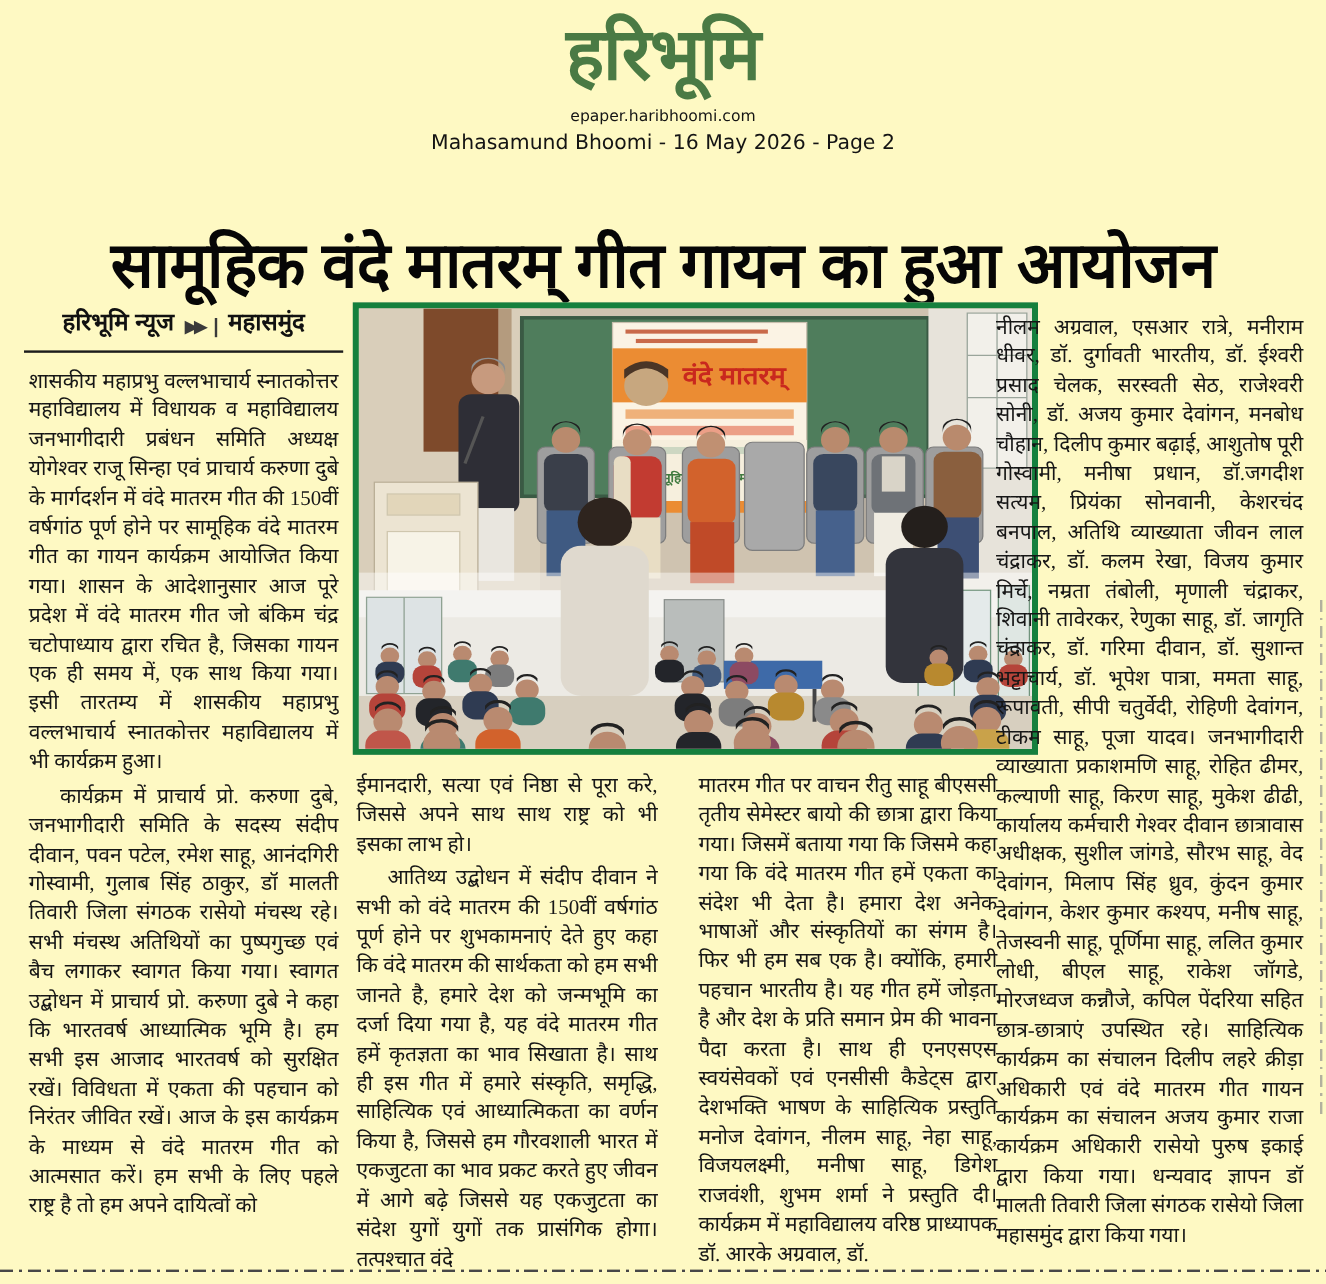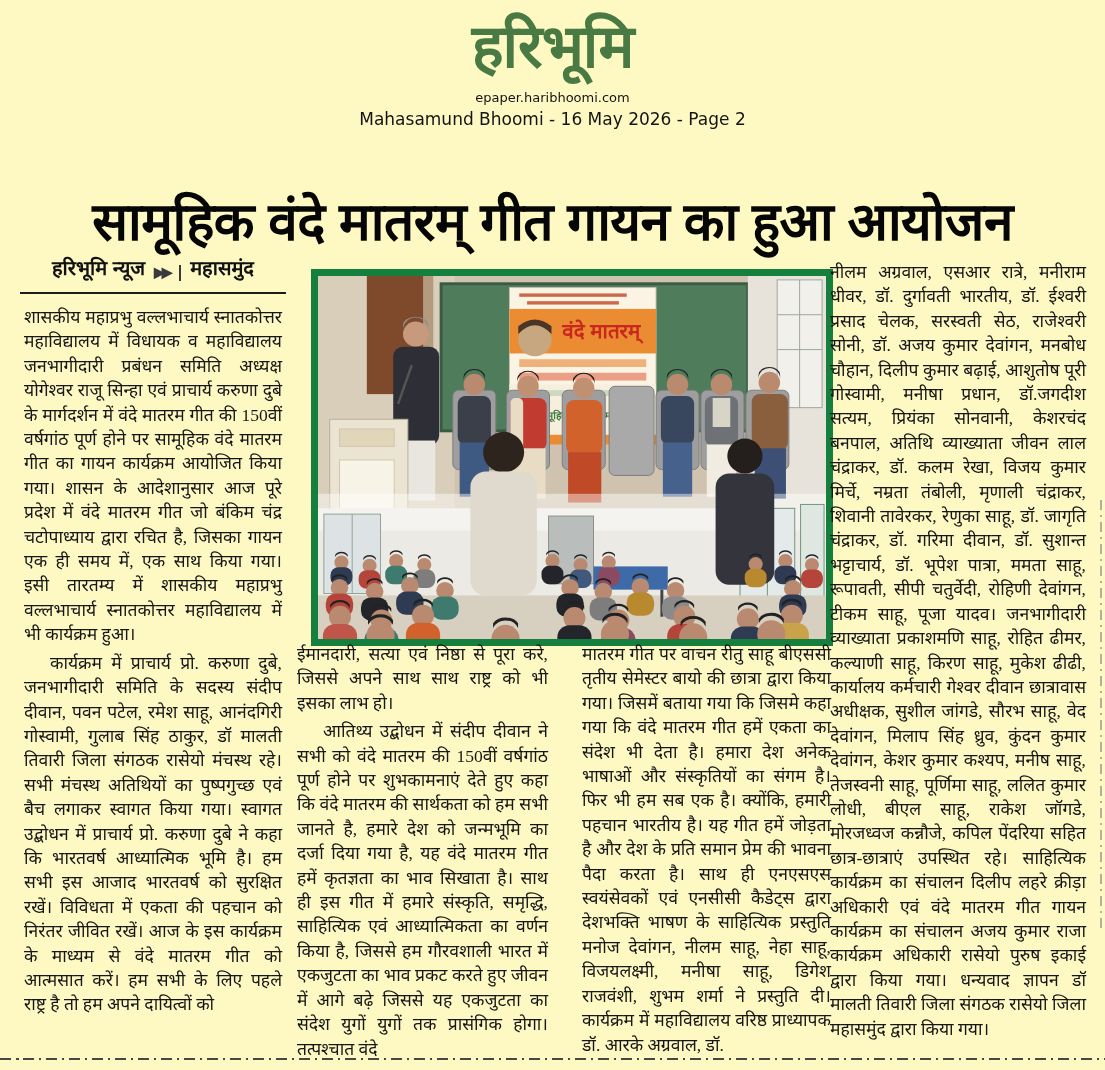--- a/index.html
+++ b/index.html
@@ -28,22 +28,22 @@
   .col4{left:826px;top:256px;width:264px;}
 
   
   .byline{display:flex;align-items:flex-end;justify-content:center;gap:9px;
           font-family:"Liberation Sans",sans-serif;font-weight:bold;font-size:20px;
           color:#111;border-bottom:2px solid #1c1c1c;padding:2px 0 11px;margin-bottom:11px;}
   .byline .arrows{color:#3a3a3a;font-size:14px;letter-spacing:-3px;line-height:1;padding-bottom:2px;}
   .byline .bar{display:inline-block;width:2.5px;height:16px;background:#3a3a3a;}
 
   
-  .photo{position:absolute;left:294px;top:252px;width:522px;height:377px;margin:17px;
-         border:7px solid #15803d;box-sizing:border-box;background:#d8cdbb;}
+  .photo{position:absolute;left:294px;top:252px;width:571px;height:377px;margin:0;
+         border:5px solid #15803d;box-sizing:border-box;background:#d8cdbb;}
   .photo svg{display:block;width:100%;height:100%;}
 
   
   .bottom-rule{position:absolute;top:1058px;left:0;width:1105px;height:2px;
     background-image:repeating-linear-gradient(to right,#474747 0 11px,transparent 11px 16px,
                      #474747 16px 18.5px,transparent 18.5px 23px);}
   .right-rule{position:absolute;top:500px;right:3px;width:2px;height:430px;opacity:.65;
     background-image:repeating-linear-gradient(to bottom,#8a8a8a 0 10px,transparent 10px 15px,
                      #8a8a8a 15px 17px,transparent 17px 22px);}
 </style>

